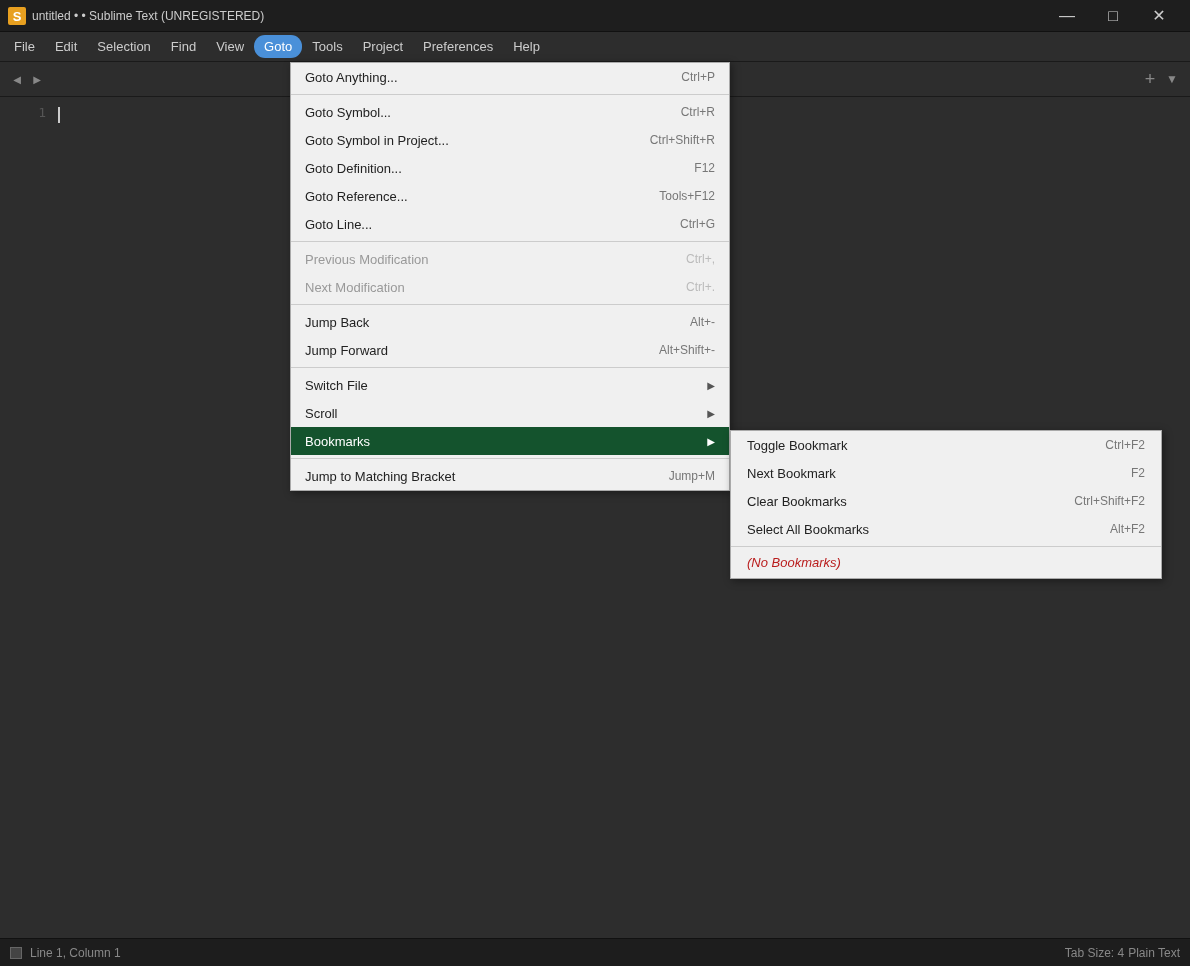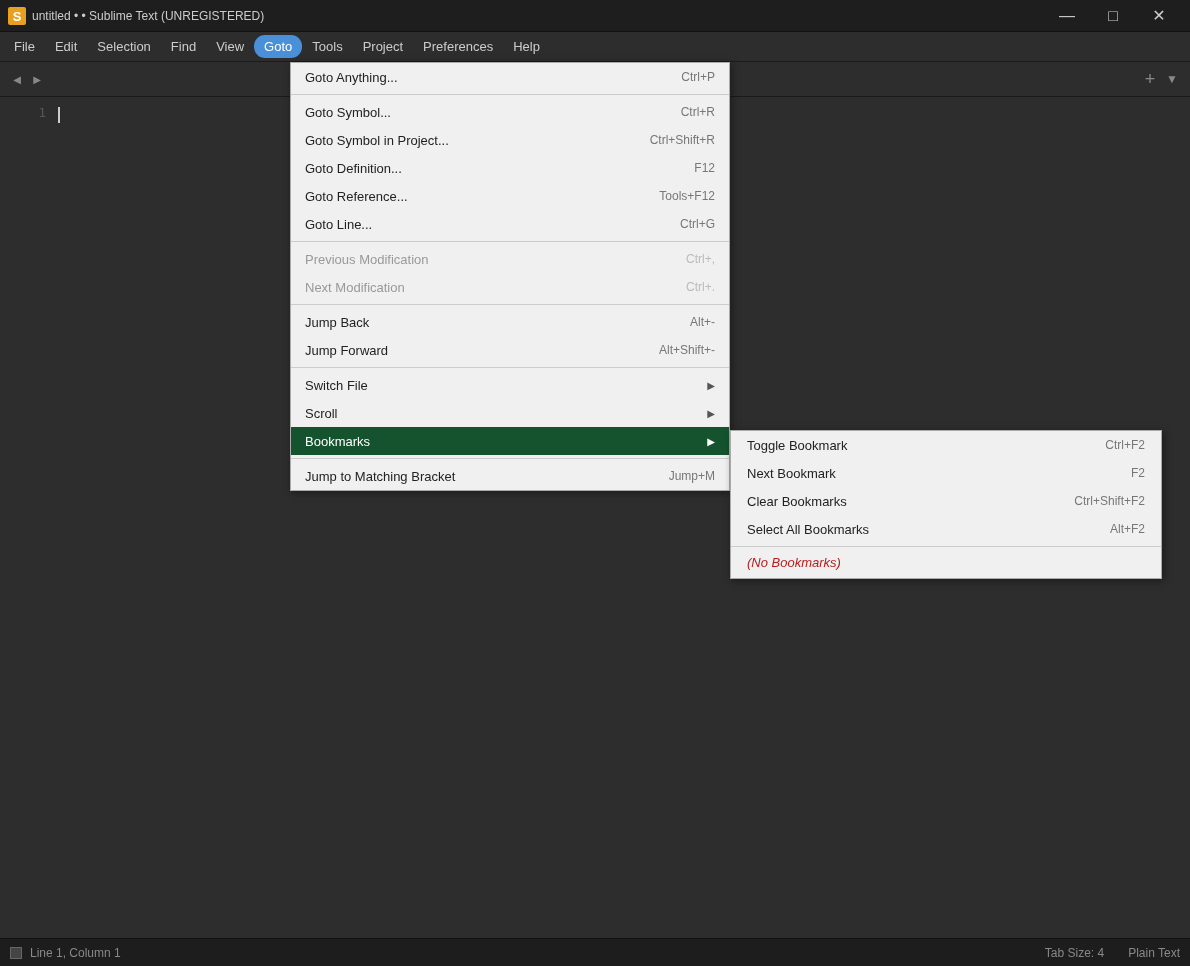--- a/index.html
+++ b/index.html
@@ -174,21 +174,21 @@
     .status-left { display: flex; align-items: center; gap: 8px; }
     .status-square {
       width: 12px;
       height: 12px;
       background: #444;
       border: 1px solid #666;
     }
     .status-right {
       margin-left: auto;
       display: flex;
-      gap: 24px;
+      gap: 4px;
     }
 
     
     .dropdown {
       position: absolute;
       top: 62px;
       left: 290px;
       width: 440px;
       background: #f0f0f0;
       border: 1px solid #aaa;

